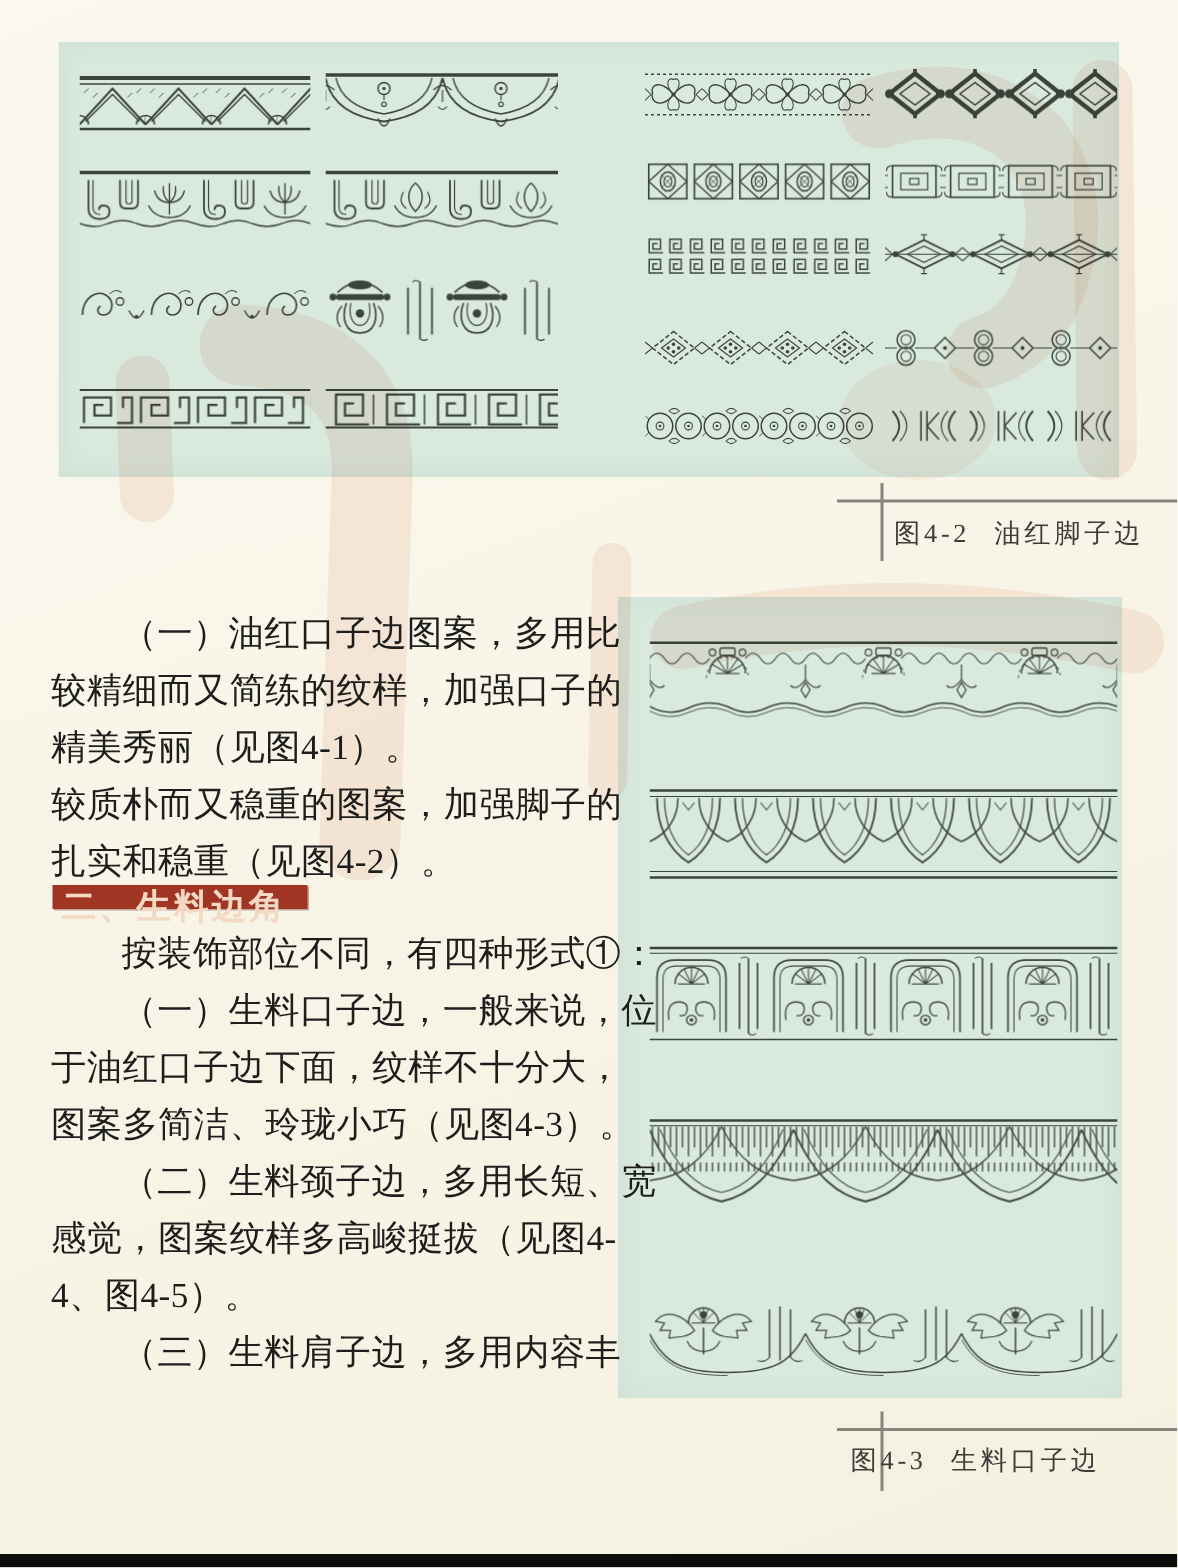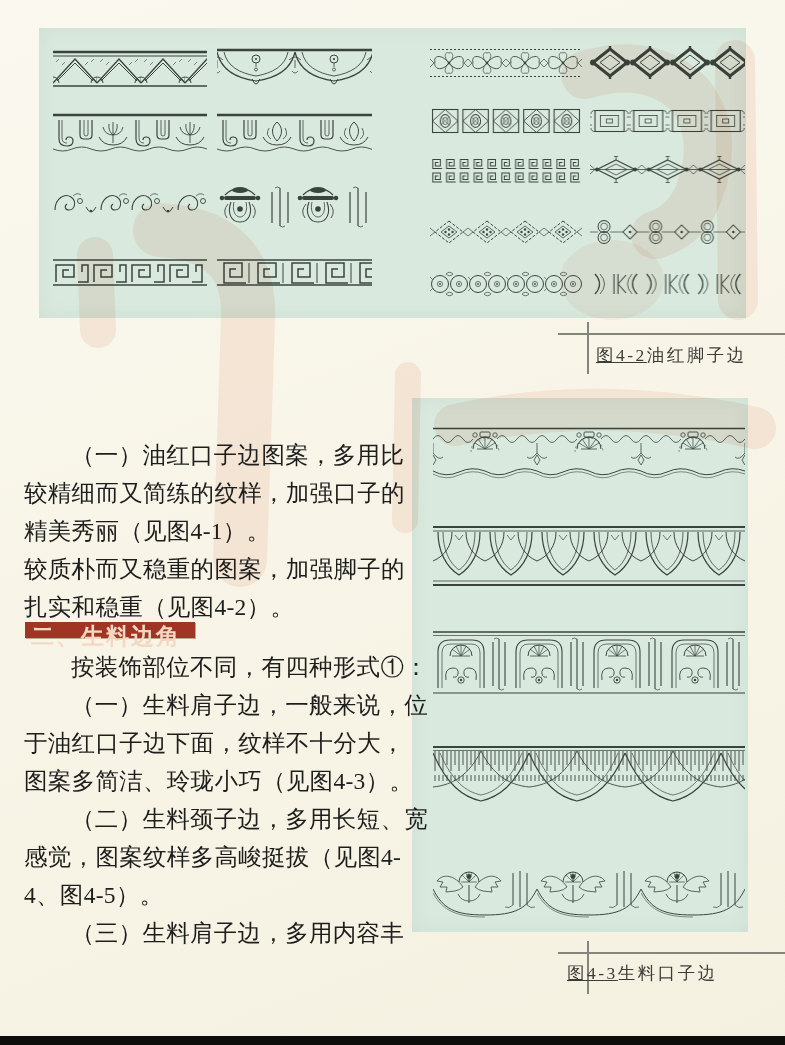--- a/index.html
+++ b/index.html
@@ -4,31 +4,31 @@
 <style>
   html,body{margin:0;padding:0;}
   .page{position:relative;width:785px;height:1045px;overflow:hidden;
     background:linear-gradient(160deg,#faf8ef 0%,#f8f5e8 45%,#f5f1e1 100%);
     font-family:"Liberation Serif","DejaVu Serif",serif;}
   .panel{position:absolute;background:#d9e9de;box-shadow:inset 0 0 18px rgba(120,150,130,.12);}
   .panel-top{left:39px;top:28px;width:707px;height:290px;}
   .panel-right{left:412px;top:398px;width:336px;height:534px;}
   svg.band{position:absolute;display:block;}
   .watermark{position:absolute;left:0;top:0;z-index:3;pointer-events:none;mix-blend-mode:multiply;}
-  .textcol{position:absolute;left:24px;top:404px;width:400px;z-index:4;margin-top:32px;}
+  .textcol{position:absolute;left:34px;top:404px;width:400px;z-index:4;}
   .tline{font-size:23.5px;line-height:38px;letter-spacing:.3px;color:#1d1d1c;white-space:nowrap;}
   .tline.indent{padding-left:47px;}
   .sec-header{display:inline-block;height:16px;line-height:28px;margin:-4px 0 4px 1px;
     padding:0 14px 0 6px;background:#a03524;color:#f3d9c3;
     font-family:"Liberation Sans","DejaVu Sans",sans-serif;
     font-weight:bold;font-size:23px;letter-spacing:2px;box-shadow:1px 1px 0 rgba(90,20,10,.35);}
   .cap-rule-h{position:absolute;height:1.5px;background:#85857e;z-index:4;}
   .cap-rule-v{position:absolute;width:1.5px;background:#85857e;z-index:4;}
   .caption{position:absolute;z-index:4;font-size:17.5px;color:#3c3c38;letter-spacing:2.5px;white-space:nowrap;}
-  .caption .cap-num{text-decoration:underline;}
+  .caption .cap-num{margin-right:16px;}
   .scan-bar{position:absolute;left:0;top:1036px;width:785px;height:9px;background:#0d0d0c;z-index:6;}
 </style>
 </head>
 <body>
 
 <div class="page">
 
   <div class="panel panel-top">
 
     <svg class="band" style="left:14px;top:22px" width="154" height="38">
@@ -491,21 +491,21 @@
   <div class="textcol">
     <div class="tline indent">（一）油红口子边图案，多用比</div>
     <div class="tline">较精细而又简练的纹样，加强口子的</div>
     <div class="tline">精美秀丽（见图4-1）。</div>
     <div class="tline">较质朴而又稳重的图案，加强脚子的</div>
     <div class="tline">扎实和稳重（见图4-2）。</div>
     <div>
       <span class="sec-header">二、生料边角</span>
     </div>
     <div class="tline indent">按装饰部位不同，有四种形式①：</div>
-    <div class="tline indent">（一）生料肩子边，一般来说，位</div>
+    <div class="tline indent">（一）生料口子边，一般来说，位</div>
     <div class="tline">于油红口子边下面，纹样不十分大，</div>
     <div class="tline">图案多简洁、玲珑小巧（见图4-3）。</div>
     <div class="tline indent">（二）生料颈子边，多用长短、宽</div>
     <div class="tline">感觉，图案纹样多高峻挺拔（见图4-</div>
     <div class="tline">4、图4-5）。</div>
     <div class="tline indent">（三）生料肩子边，多用内容丰</div>
   </div>
 
   <div class="cap-rule-h" style="left:558px;top:952px;width:227px"></div>
   <div class="cap-rule-v" style="left:587px;top:941px;height:53px"></div>

